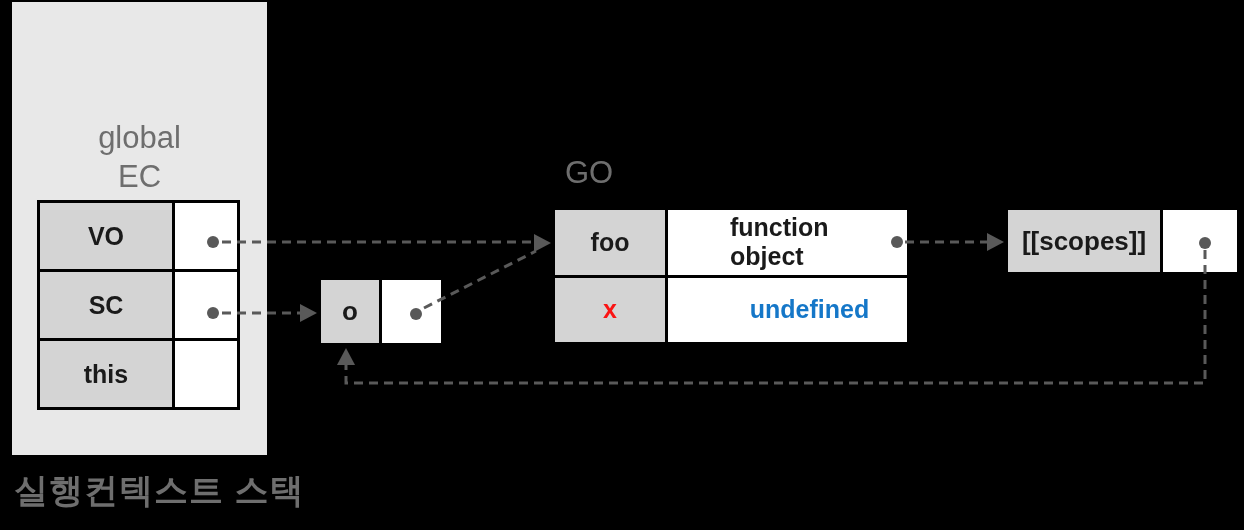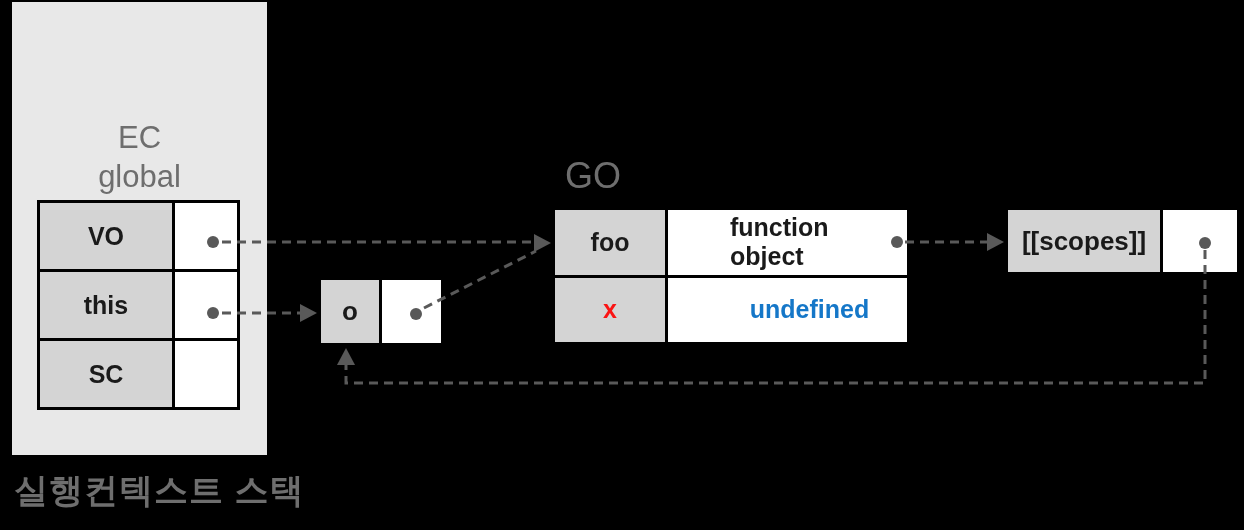--- a/index.html
+++ b/index.html
@@ -57,21 +57,21 @@
     width: 58px; border-right: 3px solid var(--border, #000);
     background: var(--cell-gray, #d4d4d4);
     display: flex; align-items: center; justify-content: center;
     font-size: 26px; font-weight: bold; color: var(--text-black, #1a1a1a);
   }
   .obj-val { flex: 1; background: var(--cell-white, #fff); }
   
   .go-label {
     position: absolute; left: 565px; top: 155px;
     color: var(--muted-text, #6e6e6e);
-    font-size: 36px; font-weight: 400;
+    font-size: 31px; font-weight: 400;
   }
   .go-table {
     position: absolute; left: 552px; top: 207px;
     width: 352px; height: 132px;
     border: 3px solid var(--border, #000);
     display: flex; flex-direction: column; background: #fff;
   }
   .go-row { flex: 1; display: flex; border-bottom: 3px solid var(--border, #000); gap: 44px; }
   .go-row:last-child { border-bottom: none; }
   .go-key {
@@ -112,34 +112,34 @@
   svg .dot   { fill: var(--arrow, #595959); }
   svg .head  { fill: var(--arrow, #595959); }
 </style>
 </head>
 <body>
 
 <div id="canvas">
 
   <div class="panel">
     <div class="panel-title">
+      <div>global</div>
       <div>EC</div>
-      <div>global</div>
     </div>
     <div class="stack-table">
       <div class="stack-row">
         <div class="stack-key">VO</div>
         <div class="stack-val"></div>
       </div>
       <div class="stack-row">
-        <div class="stack-key">this</div>
+        <div class="stack-key">SC</div>
         <div class="stack-val"></div>
       </div>
       <div class="stack-row">
-        <div class="stack-key">SC</div>
+        <div class="stack-key">this</div>
         <div class="stack-val"></div>
       </div>
     </div>
   </div>
 
   <div class="caption">실행컨텍스트 스택</div>
 
   <div class="obj-box">
     <div class="obj-key">o</div>
     <div class="obj-val"></div>

